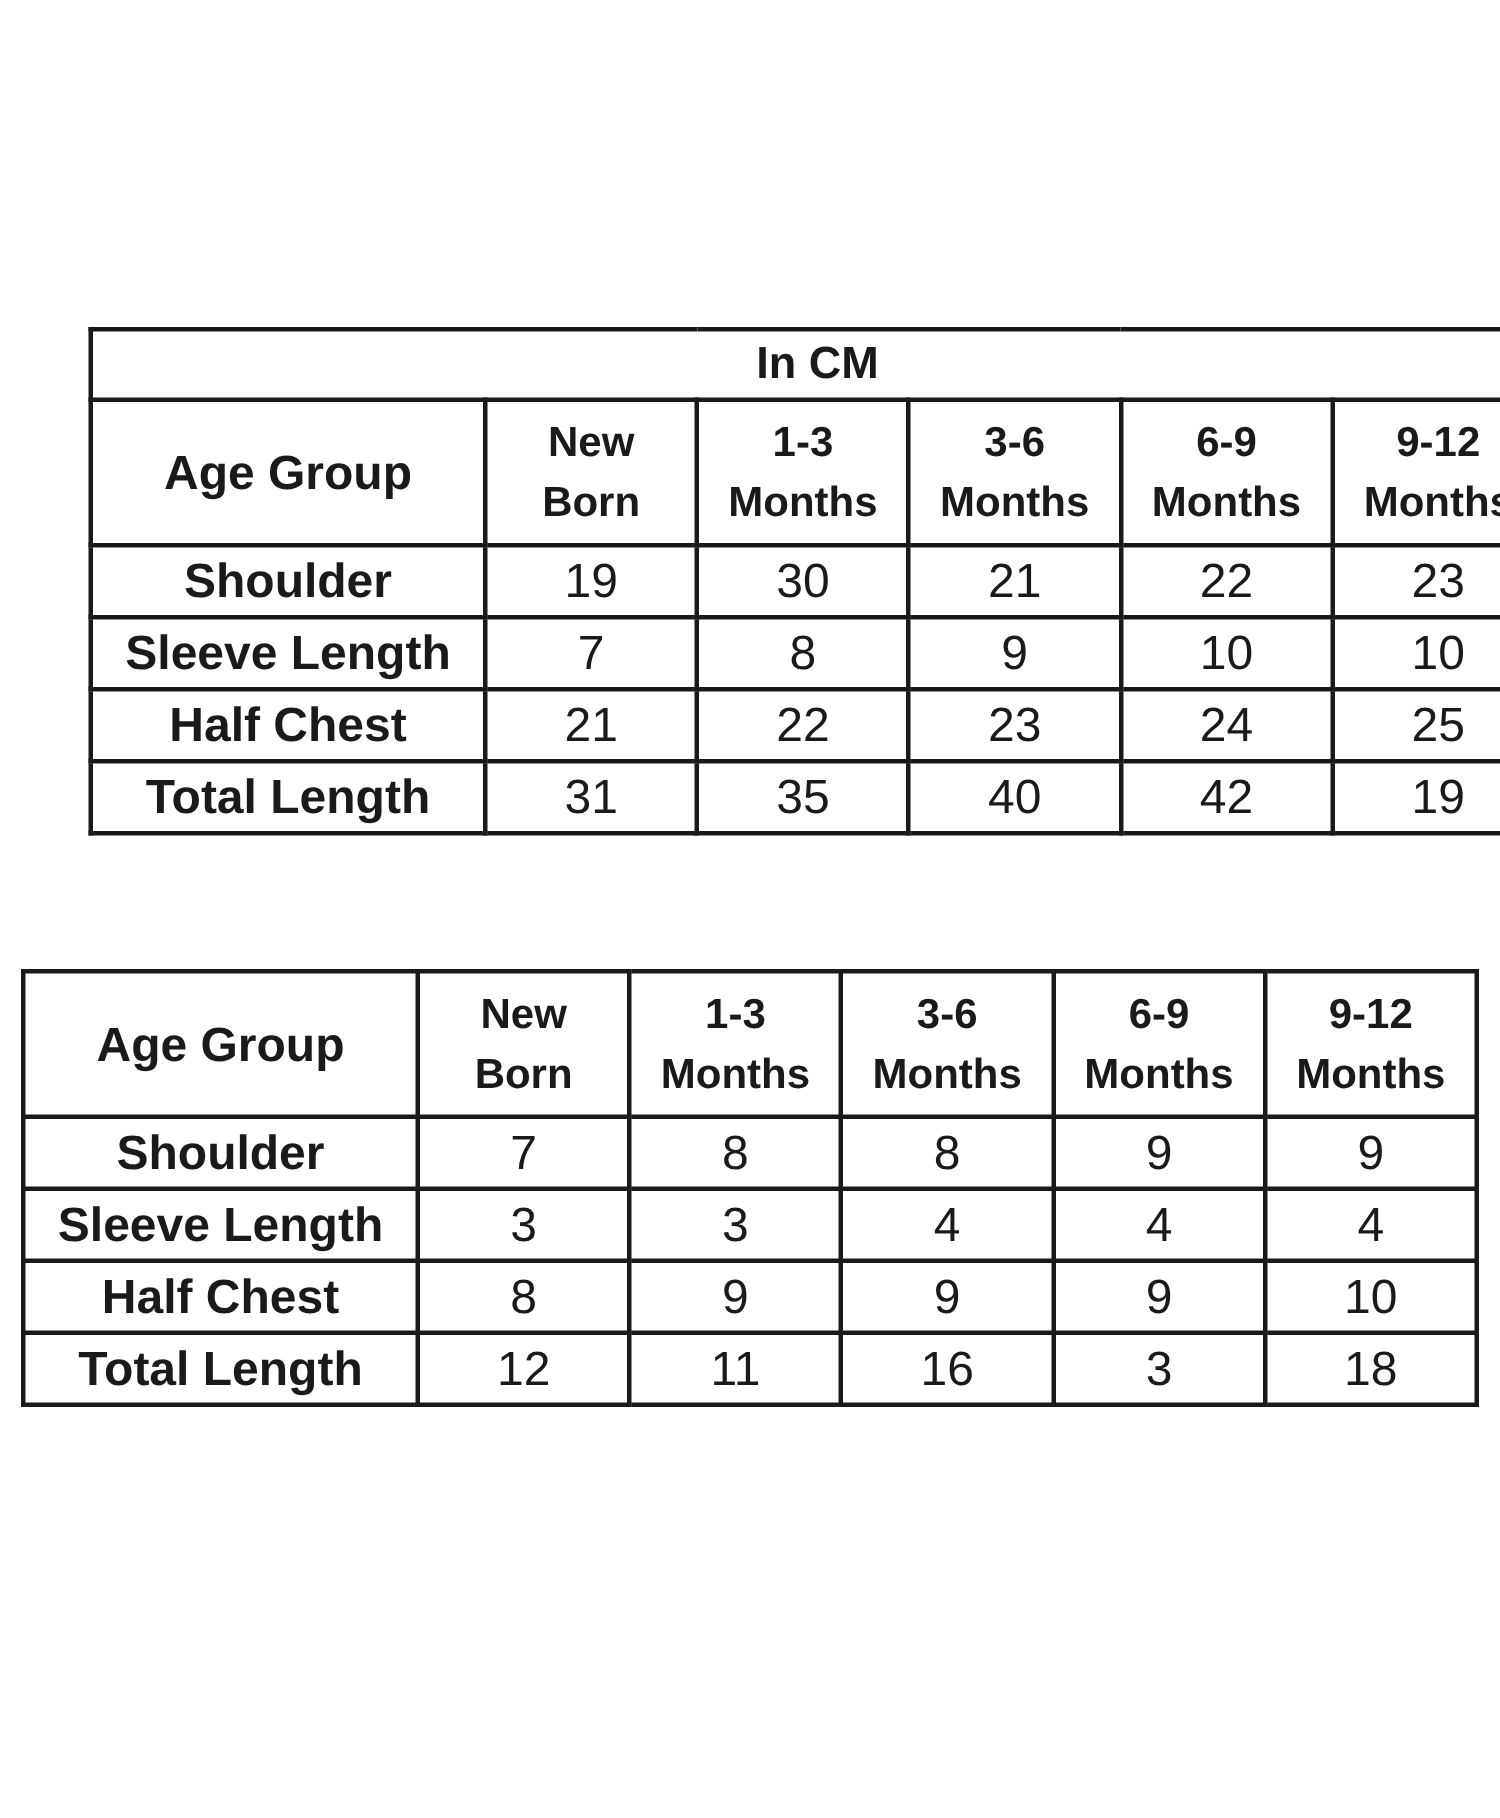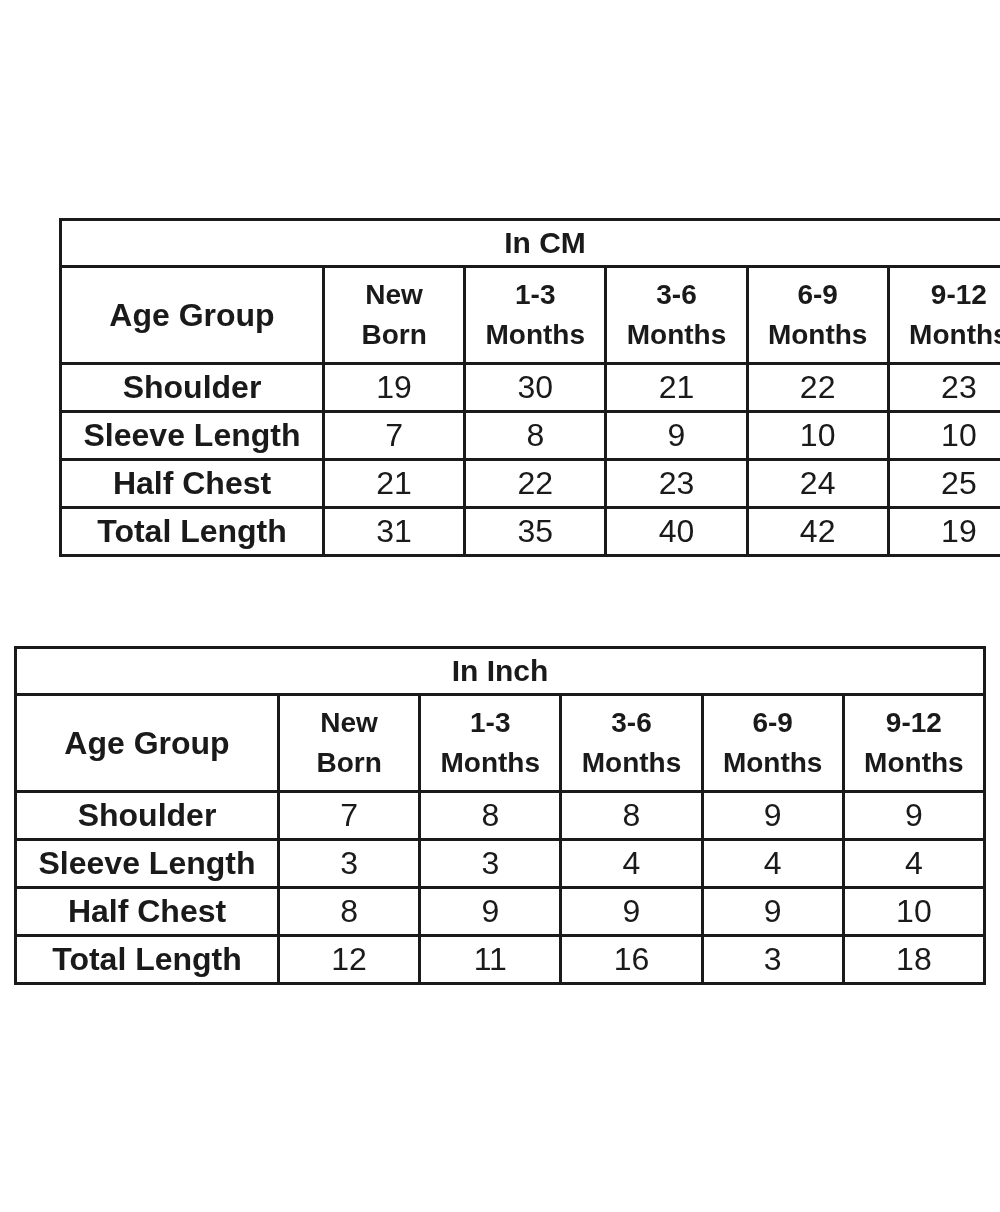--- a/index.html
+++ b/index.html
@@ -145,23 +145,20 @@
     <colgroup>
       <col style="width:263px">
       <col>
         <col>
         <col>
         <col>
         <col>
     </colgroup>
     <thead>
         <tr>
-          <td class="title-cell" colspan="6">In Inch</td>
-        </tr>
-        <tr>
           <td class="corner-cell">Age Group</td>
           <td class="col-header-cell">
             <div>New</div>
             <div>Born</div>
           </td>
           <td class="col-header-cell">
             <div>1-3</div>
             <div>Months</div>
           </td>
           <td class="col-header-cell">

